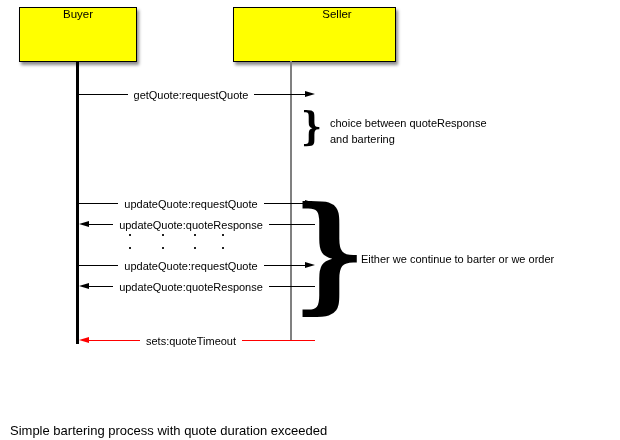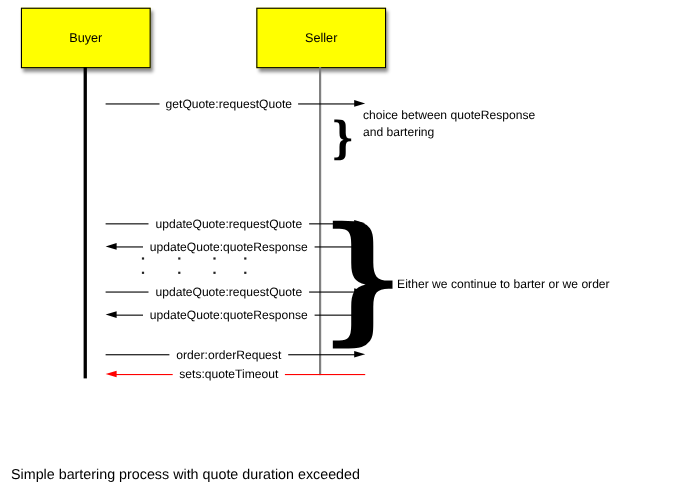--- a/index.html
+++ b/index.html
@@ -4,29 +4,29 @@
 <style>
   html,body { margin:0; padding:0; background:#fff; }
   .canvas {
     position:relative; width:620px; height:440px; background:#ffffff;
     font-family:"Liberation Sans", sans-serif; color:#000; overflow:hidden;
   }
   .actor-box {
     position:absolute; top:7px; width:116px; height:53px;
     background:#FFFF00; border:1.5px solid #000;
     box-shadow:2px 3px 3px rgba(0,0,0,0.45);
-    display:flex; align-items:center; justify-content:center;
+    display:flex; align-items:flex-start; justify-content:center;
     font-size:11.5px;
   }
   .actor-buyer { left:19px; }
-  .actor-seller { left:233px; }
+  .actor-seller { left:233px;padding-left:45px; }
   .lifeline { position:absolute; top:61px; }
   .lifeline-buyer { left:76px; width:3px; height:283px; background:#000; }
   .lifeline-seller { left:290px; width:2px; height:280px; background:#808080; }
-  .msg { position:absolute; left:96px; width:236px; height:13px; }
+  .msg { position:absolute; left:79px; width:236px; height:13px; }
   .msg .line { position:absolute; top:6px; height:1px; background:#000; }
   .msg.right .line { left:0; right:8px; }
   .msg.left  .line { left:8px; right:0; }
   .head { position:absolute; top:3px; width:0; height:0;
           border-top:3.5px solid transparent; border-bottom:3.5px solid transparent; }
   .head-right { right:0; border-left:10px solid #000; }
   .head-left  { left:0;  border-right:10px solid #000; }
   .msg.red .line { background:#FF0000; }
   .msg.red .head-left { border-right-color:#FF0000; }
   .msg .lbl { position:absolute; left:-12px; right:0; top:50%;
@@ -34,21 +34,21 @@
   .msg .lbl span { background:#fff; padding:0 6px; }
   .dot-row { position:absolute; left:129px; width:2px; height:2px; background:#222;
              box-shadow:33px 0 #222, 65px 0 #222, 93px 0 #222; }
   .brace { position:absolute; font-family:"DejaVu Serif", serif; font-weight:bold;
            line-height:1; color:#000; }
   .brace-small { left:301px; top:106px; font-size:40px; transform:scale(0.82,1.0);
                  transform-origin:top left; }
   .brace-big { left:292px; top:189px; font-size:126px; transform:scale(0.92,1.0);
                transform-origin:top left; }
   .note { position:absolute; font-size:11px; line-height:15.5px; }
-  .note-choice { left:330px; top:98px; }
+  .note-choice { left:330px; top:116px; }
   .note-barter { left:361px; top:239px; line-height:16px;margin-top:12px; }
   .note-issue  { left:360px; top:315px; }
   .caption { position:absolute; left:10px; top:423px; font-size:13px; font-weight:normal; }
 </style>
 </head>
 <body>
 
 <div class="canvas">
 
   <div class="actor-box actor-buyer">
@@ -83,25 +83,20 @@
   <div class="msg right" style="top:259px">
     <div class="line"></div>
     <div class="head head-right"></div>
     <div class="lbl"><span>updateQuote:requestQuote</span></div>
   </div>
   <div class="msg left" style="top:280px">
     <div class="line"></div>
     <div class="head head-left"></div>
     <div class="lbl"><span>updateQuote:quoteResponse</span></div>
   </div>
-  <div class="msg right" style="top:316px">
-    <div class="line"></div>
-    <div class="head head-right"></div>
-    <div class="lbl"><span>order:orderRequest</span></div>
-  </div>
   <div class="msg left red" style="top:334px">
     <div class="line"></div>
     <div class="head head-left"></div>
     <div class="lbl"><span>sets:quoteTimeout</span></div>
   </div>
 
   <div class="brace brace-small">}</div>
   <div class="brace brace-big">}</div>
 
   <div class="note note-choice">

